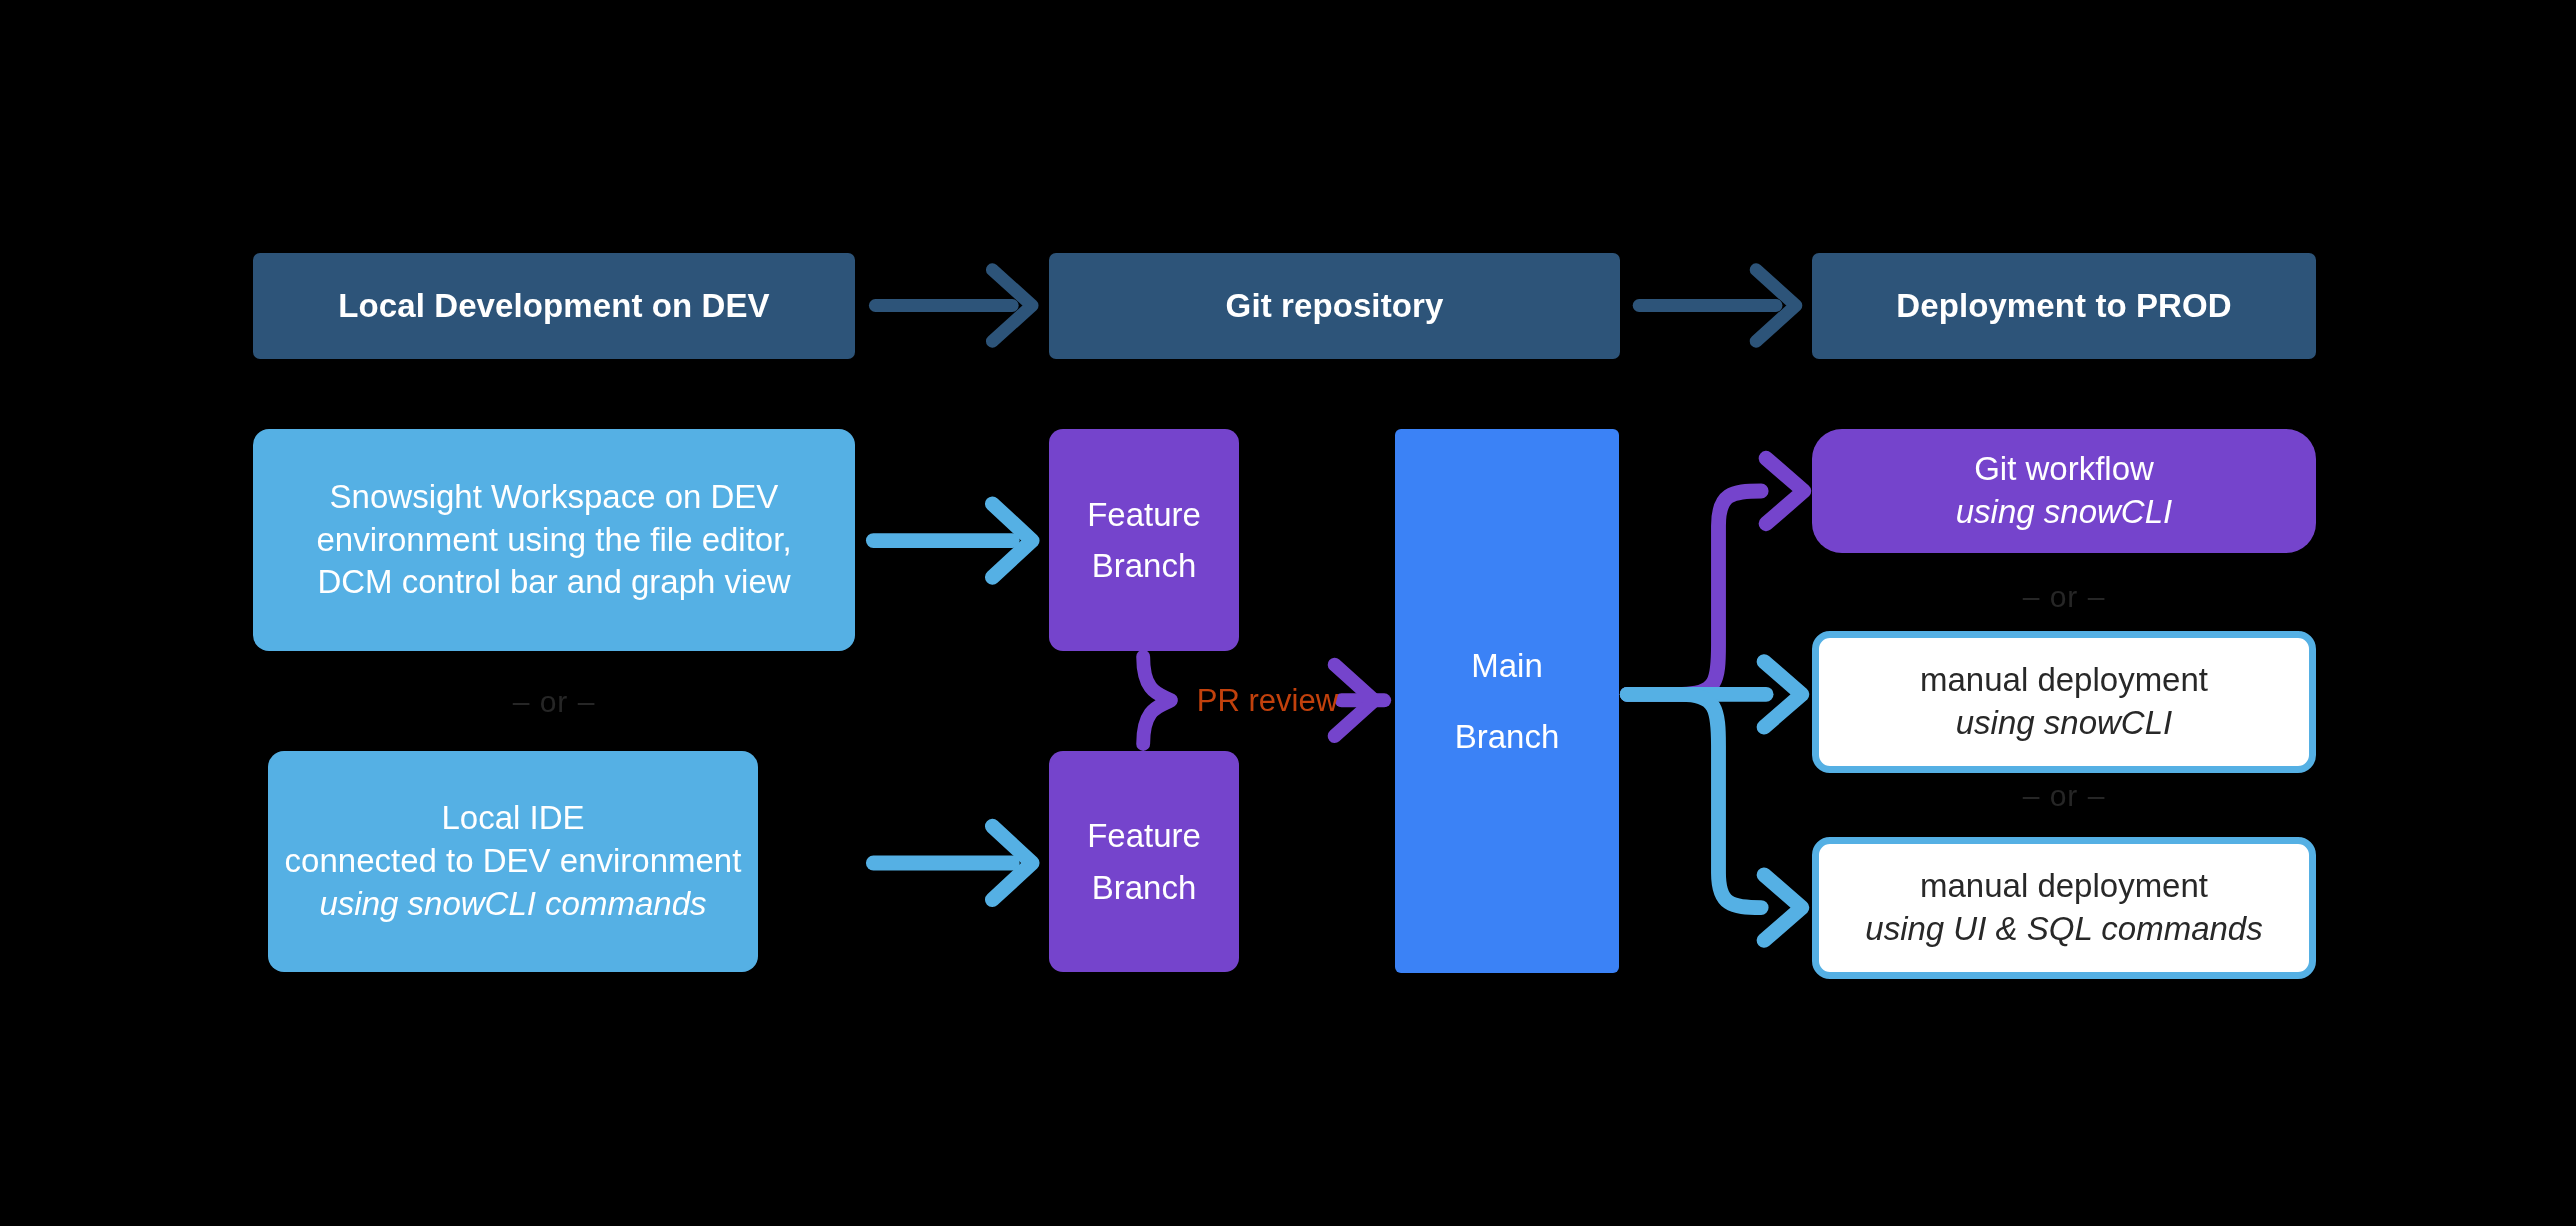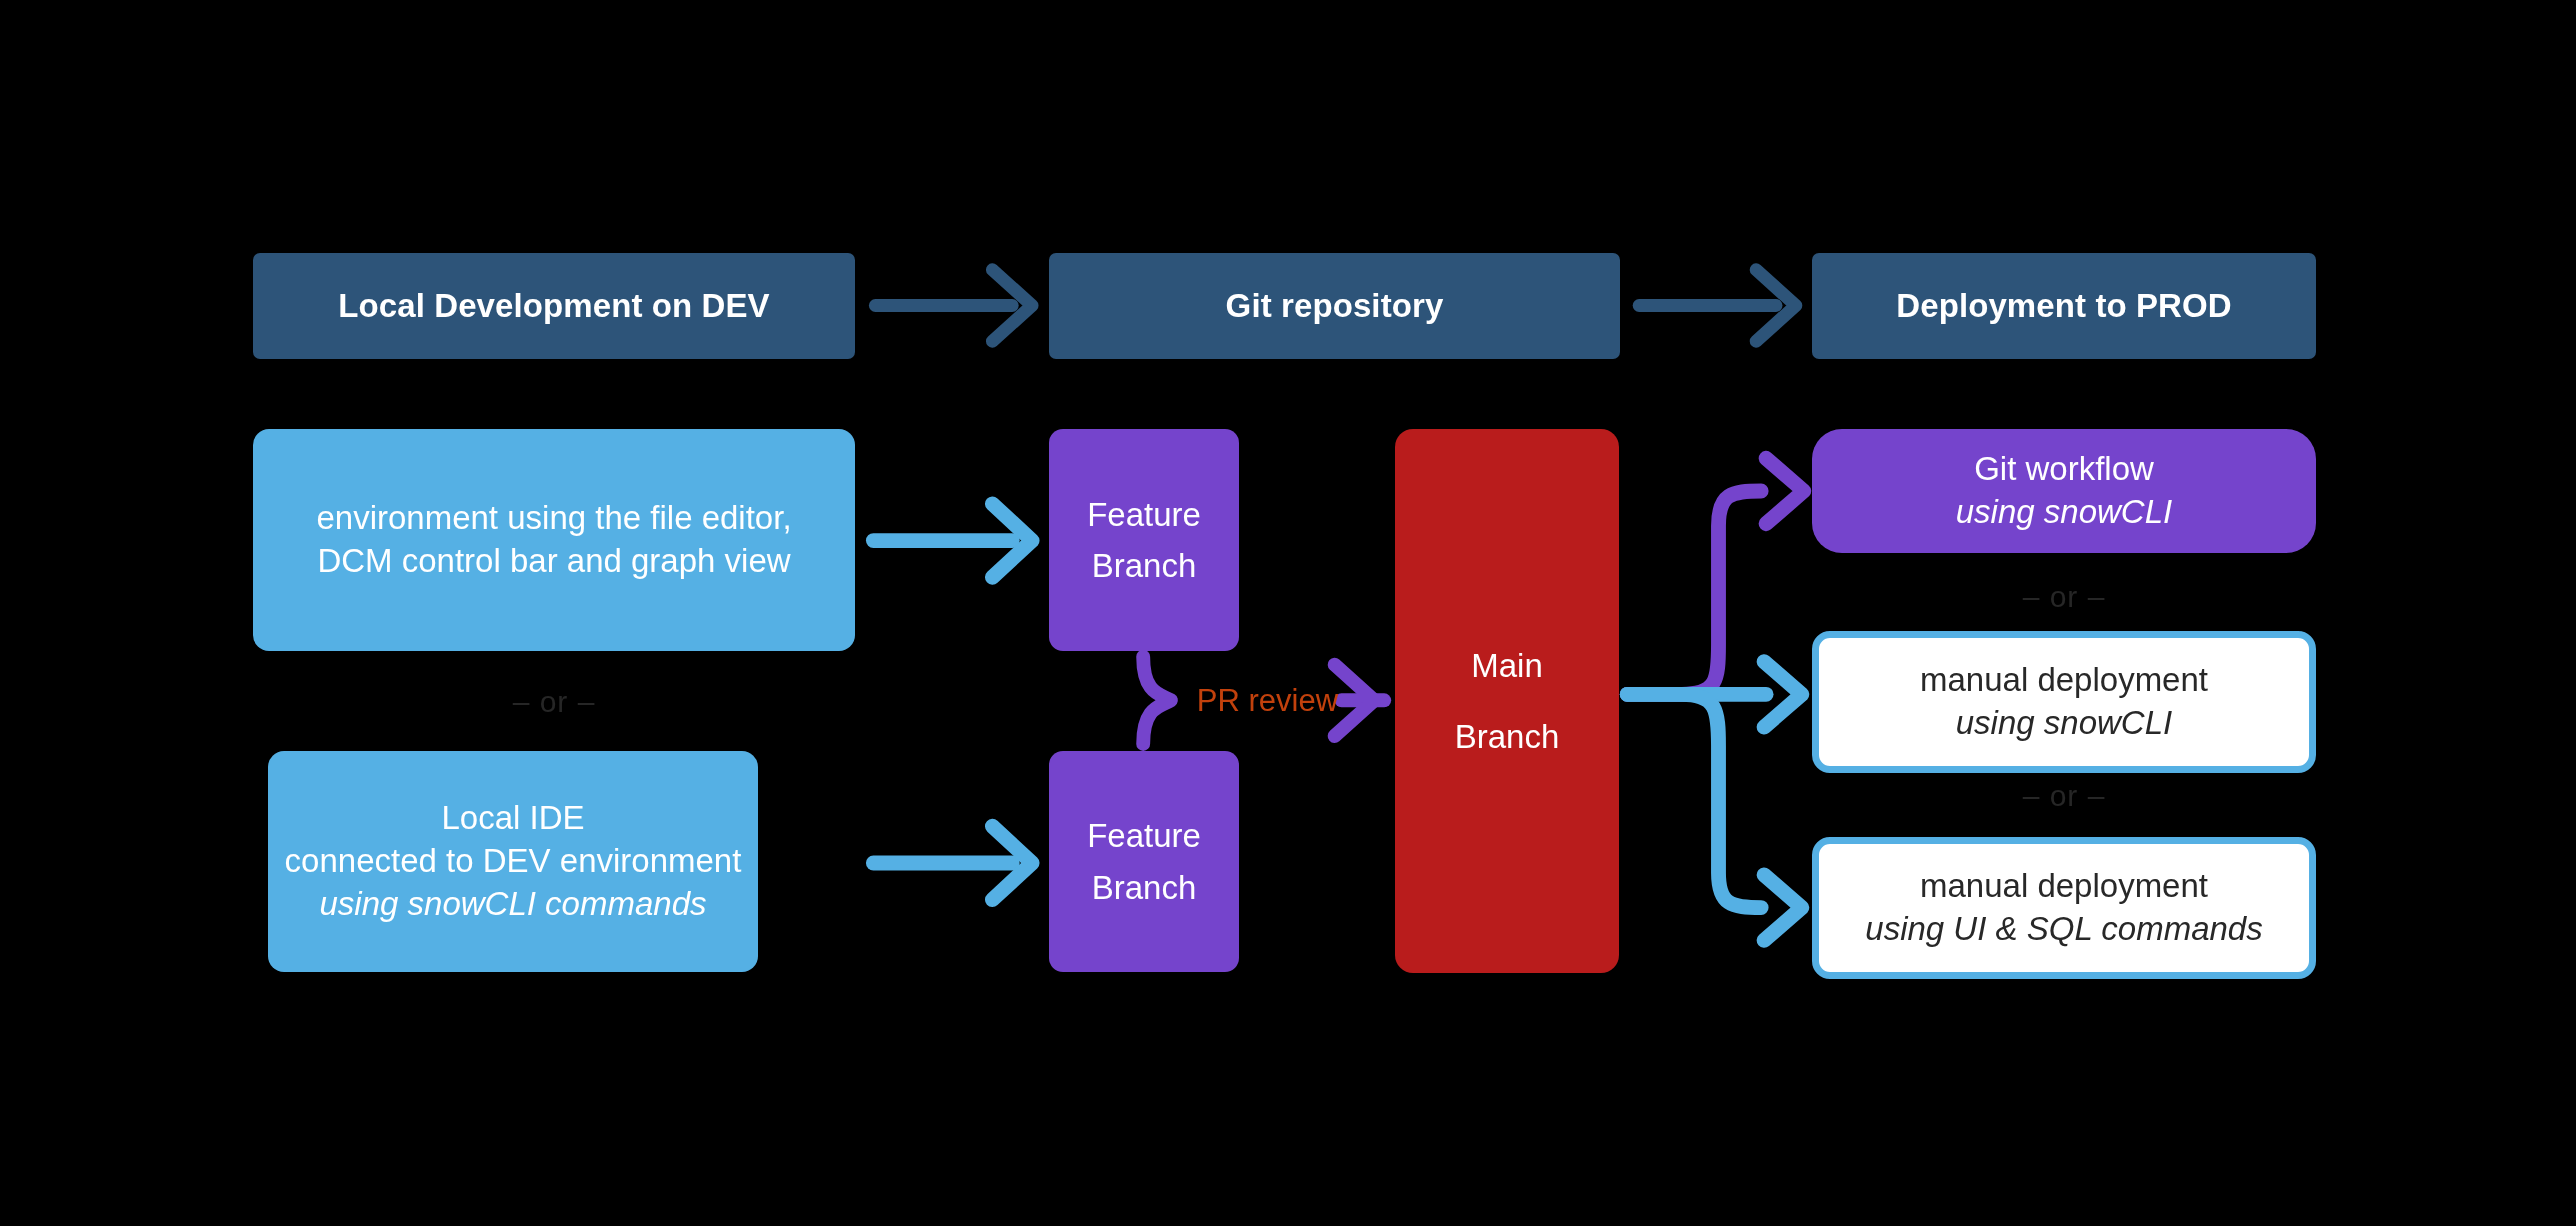--- a/index.html
+++ b/index.html
@@ -31,21 +31,21 @@
   .src .ln{display:block;}
 
   
   .branch{
     background:#7544cc;border-radius:14px;
     font-size:33px;font-weight:400;align-items:center;
   }
   .branch .ln{display:block;line-height:1.55;}
 
   .mainbranch{
-    background:#b91c1c;border-radius:18px;
+    background:#3b82f6;border-radius:6px;
     font-size:33px;font-weight:400;gap:20px;
   }
   .mainbranch .ln{display:block;line-height:1.55;}
 
   
   .deploy-purple{
     background:#7544cc;border-radius:14px;
     font-size:33px;
   }
   .deploy-white{
@@ -126,20 +126,21 @@
 
   <div class="box hdr" style="left:1049px;top:253px;width:571px;height:106px;">
     <span>Git repository</span>
   </div>
 
   <div class="box hdr" style="left:1812px;top:253px;width:504px;height:106px;">
     <span>Deployment to PROD</span>
   </div>
 
   <div class="box src" style="left:253px;top:429px;width:602px;height:222px;">
+    <span class="ln">Snowsight Workspace on DEV</span>
     <span class="ln">environment using the file editor,</span>
     <span class="ln">DCM control bar and graph view</span>
   </div>
 
   <div class="orsep" style="left:253px;top:685px;width:602px;">– or –</div>
 
   <div class="box src" style="left:268px;top:751px;width:490px;height:221px;">
     <span class="ln">Local IDE</span>
     <span class="ln">connected to DEV environment</span>
     <span class="ln ital">using snowCLI commands</span>

